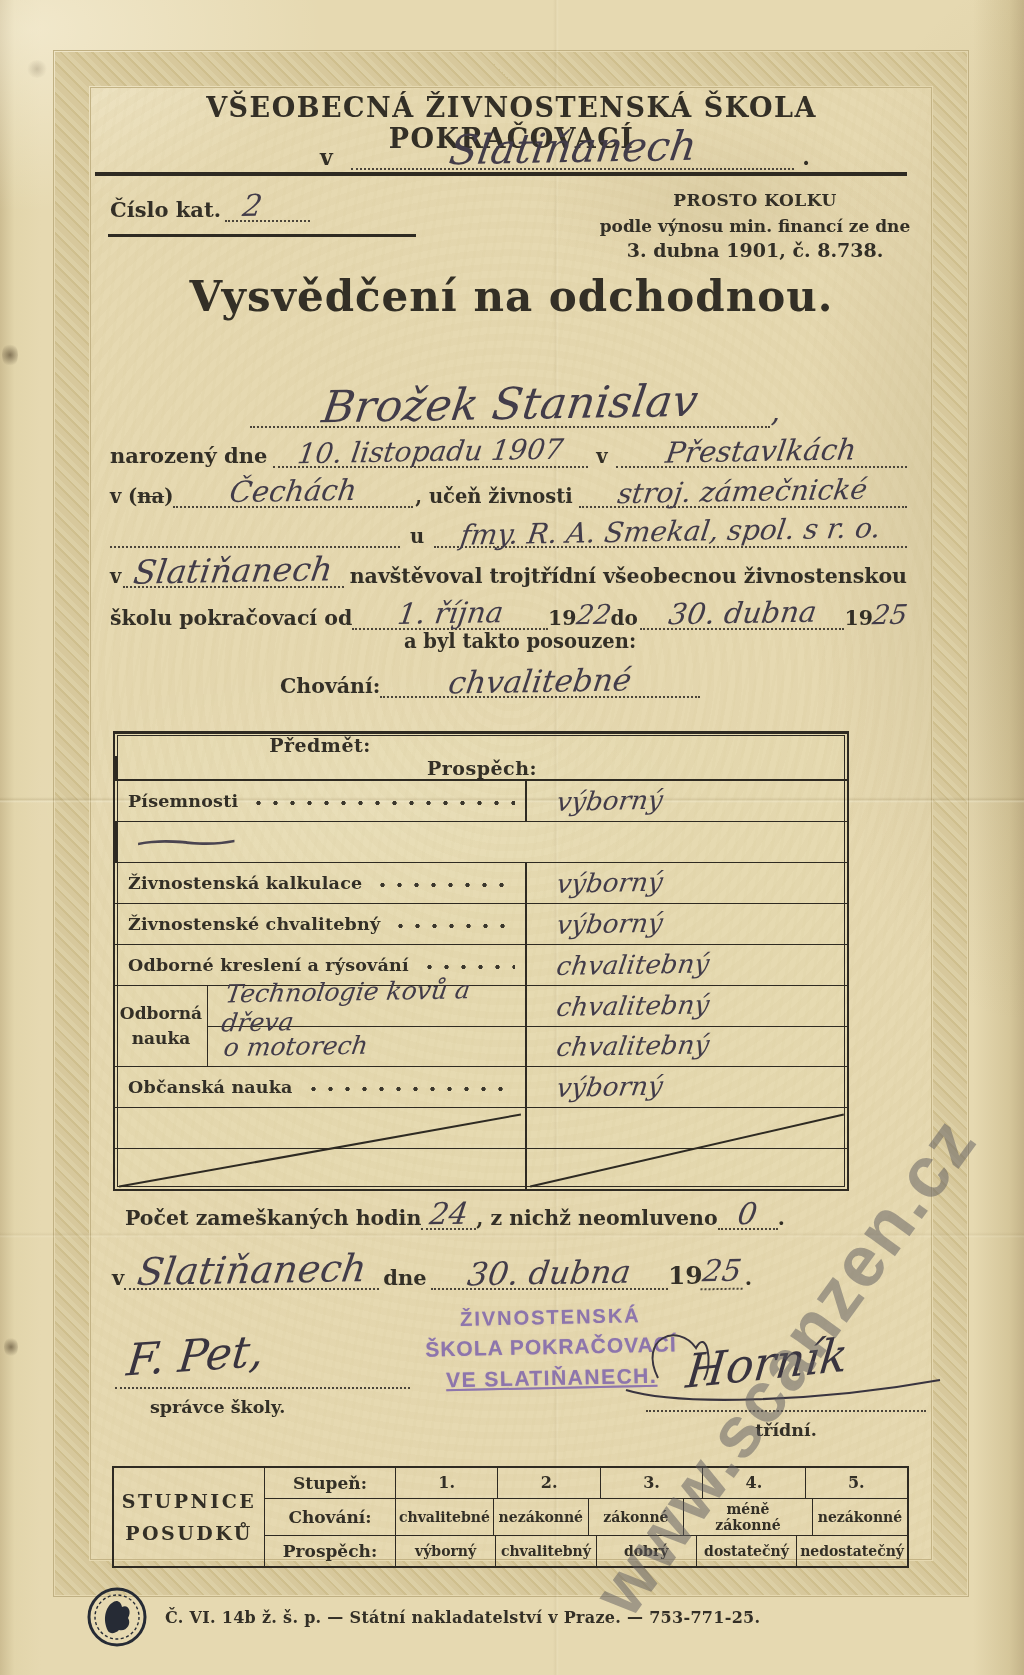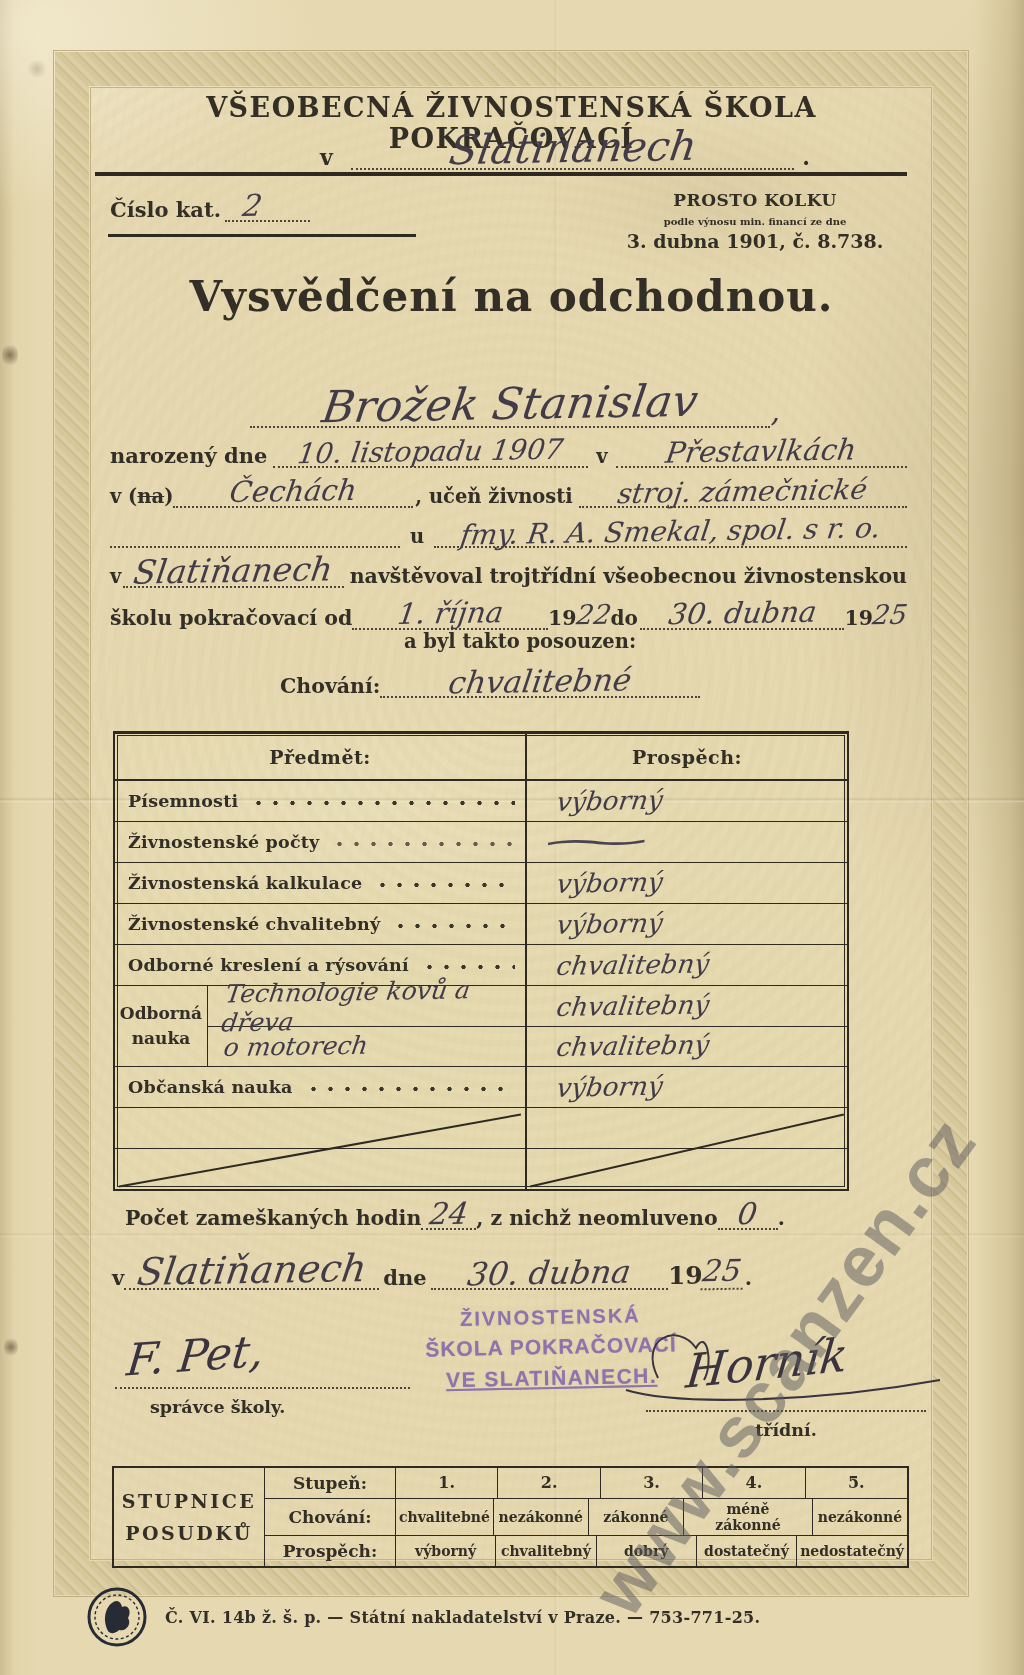--- a/index.html
+++ b/index.html
@@ -40,21 +40,21 @@
   .dotted{border-bottom:2px dotted #4a443a;}
   .fline{display:flex;align-items:flex-end;}
   .dots{flex:1 1 auto;height:15px;margin:0 10px 4px 12px;
     background-image:radial-gradient(circle,#3a362c 2px,transparent 2.2px);
     background-size:17px 8px;background-position:left bottom;background-repeat:repeat-x;}
   
   .gtable{position:absolute;left:113px;top:731px;width:732px;border:2.5px solid #2e2a22;background:rgba(240,230,195,.06);}
   .gt-ininline{position:absolute;inset:2px;border:1px solid #2e2a22;pointer-events:none;z-index:3;}
   .gt-row{display:flex;align-items:stretch;border-top:1.5px solid #2e2a22;}
   .gt-row:first-of-type{border-top:none;}
-  .gt-header{height:45px;border-bottom:1px solid #2e2a22;}
+  .gt-header{height:45px;border-bottom:1px solid #2e2a22;flex-direction:column;}
   .c-sub{width:410px;display:flex;align-items:center;}
   .c-grade{flex:1;border-left:2px solid #2e2a22;display:flex;align-items:center;position:relative;}
   .gt-header .c-sub,.gt-header .c-grade{justify-content:center;font-weight:bold;font-size:19px;letter-spacing:.5px;}
   .subj{font-weight:bold;font-size:17.5px;padding-left:13px;letter-spacing:.2px;}
   .grade-hw{font-size:26px;padding-left:30px;line-height:1;}
   .r40{height:40px;}
   .group-sub{padding:0;align-items:stretch;}
   .group-label{width:92px;border-right:1.5px solid #2e2a22;display:flex;align-items:center;justify-content:center;
     font-weight:bold;font-size:17px;text-align:center;line-height:1.5;}
   .group-col{flex:1;display:flex;flex-direction:column;}
@@ -121,21 +121,21 @@
   <div class="abs fline" style="left:110px;top:192px;width:200px;">
     <span class="b printed" style="font-size:21px;">Číslo kat.</span>
     <span class="dotted" style="flex:1;margin-left:4px;">
       <span class="hw hwi" style="font-size:30px;line-height:.9;padding-left:18px;">2</span>
     </span>
   </div>
   <div class="rule" style="left:108px;top:234px;width:308px;height:3px;"></div>
 
   <div class="abs printed" style="left:590px;top:190px;width:330px;text-align:center;">
     <div class="b" style="font-size:17px;letter-spacing:.5px;">PROSTO KOLKU</div>
-    <div class="b" style="font-size:10px;margin-top:6px;">podle výnosu min. financí ze dne</div>
+    <div class="b" style="font-size:17px;margin-top:6px;">podle výnosu min. financí ze dne</div>
     <div class="b" style="font-size:19px;margin-top:3px;">3. dubna 1901, č. 8.738.</div>
   </div>
 
   <div class="abs b printed" style="left:95px;top:272px;width:833px;text-align:center;font-size:42px;letter-spacing:1px;">Vysvědčení na odchodnou.</div>
 
   <div class="abs fline" style="left:250px;top:362px;width:530px;height:66px;">
     <span class="dotted" style="flex:1;text-align:center;">
       <span class="hw hwi" style="font-size:44px;line-height:1;">Brožek Stanislav</span>
     </span>
     <span class="hw" style="font-size:30px;">,</span>
@@ -219,24 +219,20 @@
     <div class="gt-row r40">
       <div class="c-sub">
           <span class="subj">Písemnosti</span>
           <span class="dots"></span>
         </div>
       <div class="c-grade">
           <span class="hw hwi grade-hw">výborný</span>
         </div>
     </div>
     <div class="gt-row r40">
-      <div class="c-sub">
-          <span class="subj">Živnostenské počty</span>
-          <span class="dots" style="opacity:.75"></span>
-        </div>
       <div class="c-grade">
           <span class="tilde">~</span>
         </div>
     </div>
     <div class="gt-row r40">
       <div class="c-sub">
           <span class="subj">Živnostenská kalkulace</span>
           <span class="dots"></span>
         </div>
       <div class="c-grade">

